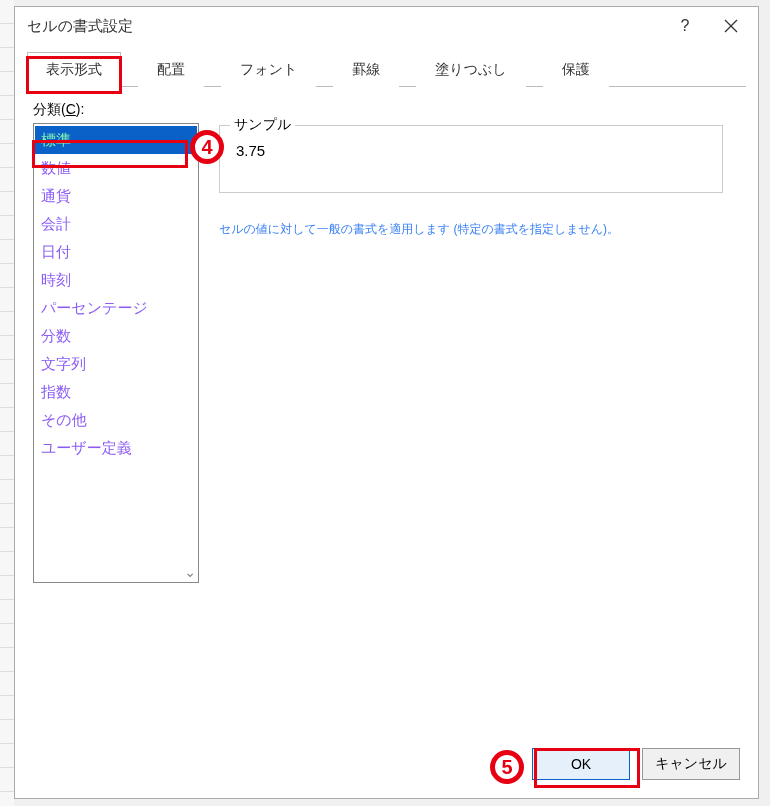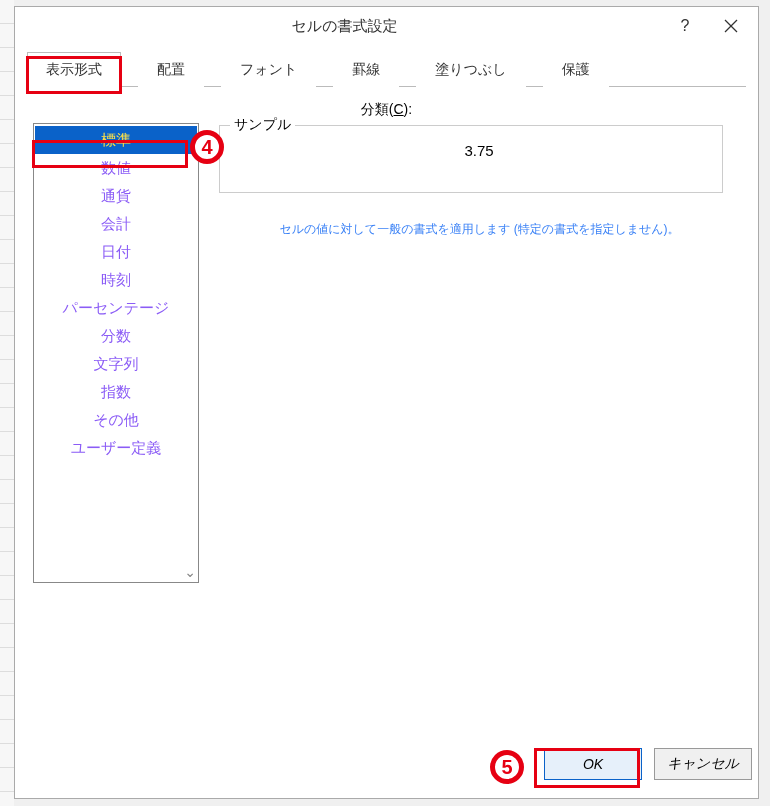--- a/index.html
+++ b/index.html
@@ -15,21 +15,20 @@
     .dialog {
       position: absolute;
       left: 14px;
       top: 6px;
       width: 745px;
       height: 793px;
       background: #fff;
       border: 1px solid #aaa;
       display: flex;
       flex-direction: column;
-      text-align: center;
     }
     .titlebar {
       height: 38px;
       display: flex;
       align-items: center;
       padding: 0 4px 0 12px;
       color: #333;
       font-size: 15px;
     }
     .titlebar .title { flex: 1; }
@@ -99,21 +98,21 @@
     }
     .listbox .item {
       padding: 2px 6px;
       font-size: 15px;
       color: #8b5cf6;
       line-height: 1.6;
       white-space: nowrap;
     }
     .listbox .item.selected {
       background: #0a62c9;
-      color: #fde047;
+      color: #86efac;
     }
     .listbox .scroll-down {
       position: absolute;
       right: 2px;
       bottom: 2px;
       color: #888;
       font-size: 14px;
       pointer-events: none;
     }
     .sample-area {
@@ -138,25 +137,24 @@
       padding: 16px 0 0 16px;
       font-size: 15px;
     }
     .sample-area .desc {
       margin-top: 28px;
       font-size: 12px;
       color: #3b82f6;
     }
     .buttons {
       border-top: 1px solid transparent;
-      padding: 12px 6px 18px 0;
+      padding: 12px 18px 18px 0;
       display: flex;
       justify-content: flex-end;
       gap: 12px;
-      font-style: italic;
     }
     .btn {
       min-width: 98px;
       height: 32px;
       border: 1px solid #999;
       background: #f0f0f0;
       font-size: 14px;
       display: inline-flex;
       align-items: center;
       justify-content: center;

